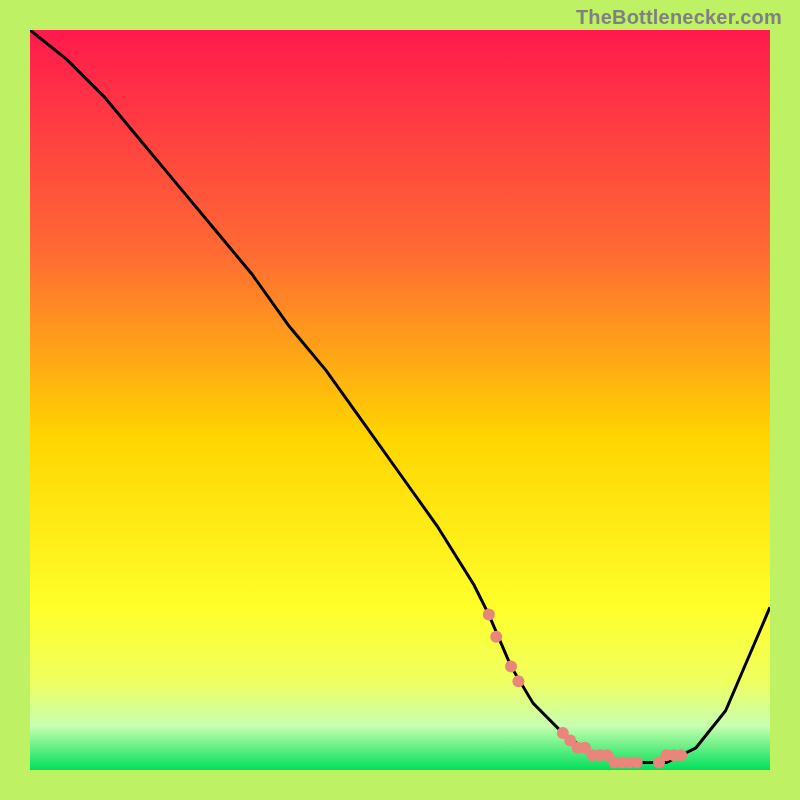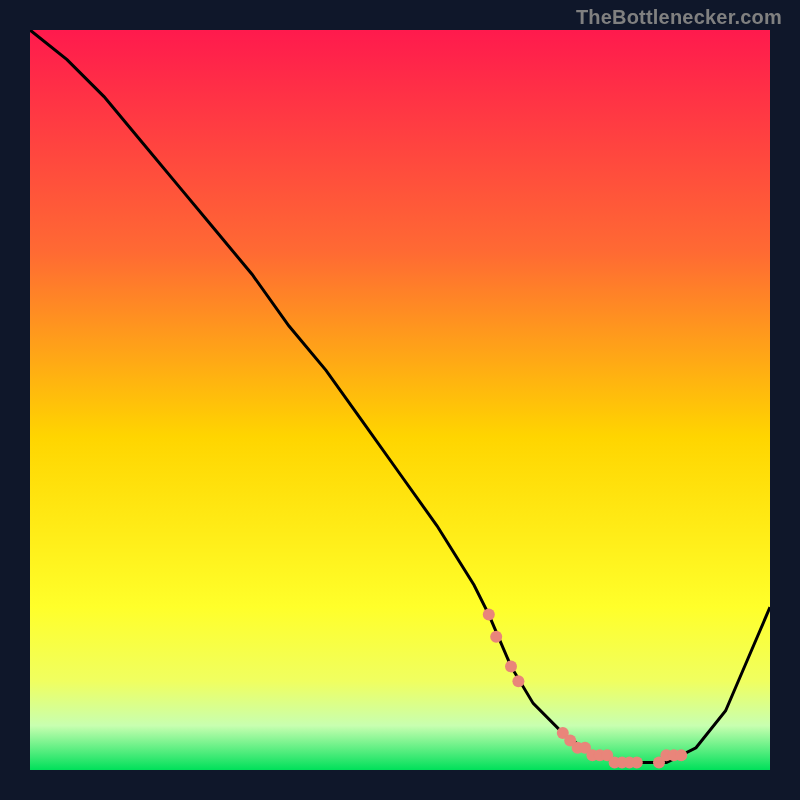--- a/index.html
+++ b/index.html
@@ -8,21 +8,21 @@
     width: 800px;
     height: 800px;
     background: #000;
     overflow: hidden;
     font-family: Arial, Helvetica, sans-serif;
   }
   .outer {
     position: relative;
     width: 800px;
     height: 800px;
-    background: #0f172a;
+    background: #bef264;
   }
   .attribution {
     position: absolute;
     top: 6px;
     right: 18px;
     color: #808080;
     font-size: 20px;
     font-weight: 600;
     letter-spacing: 0.2px;
   }

